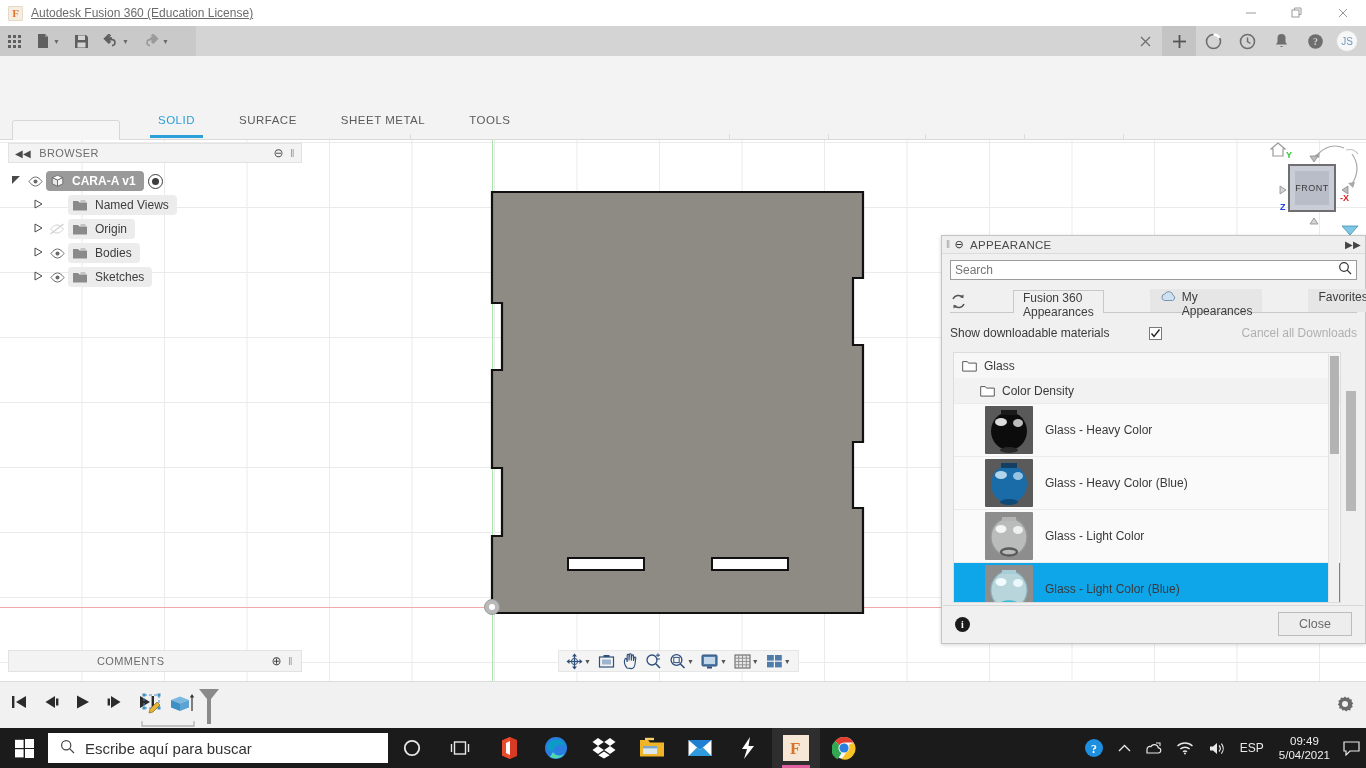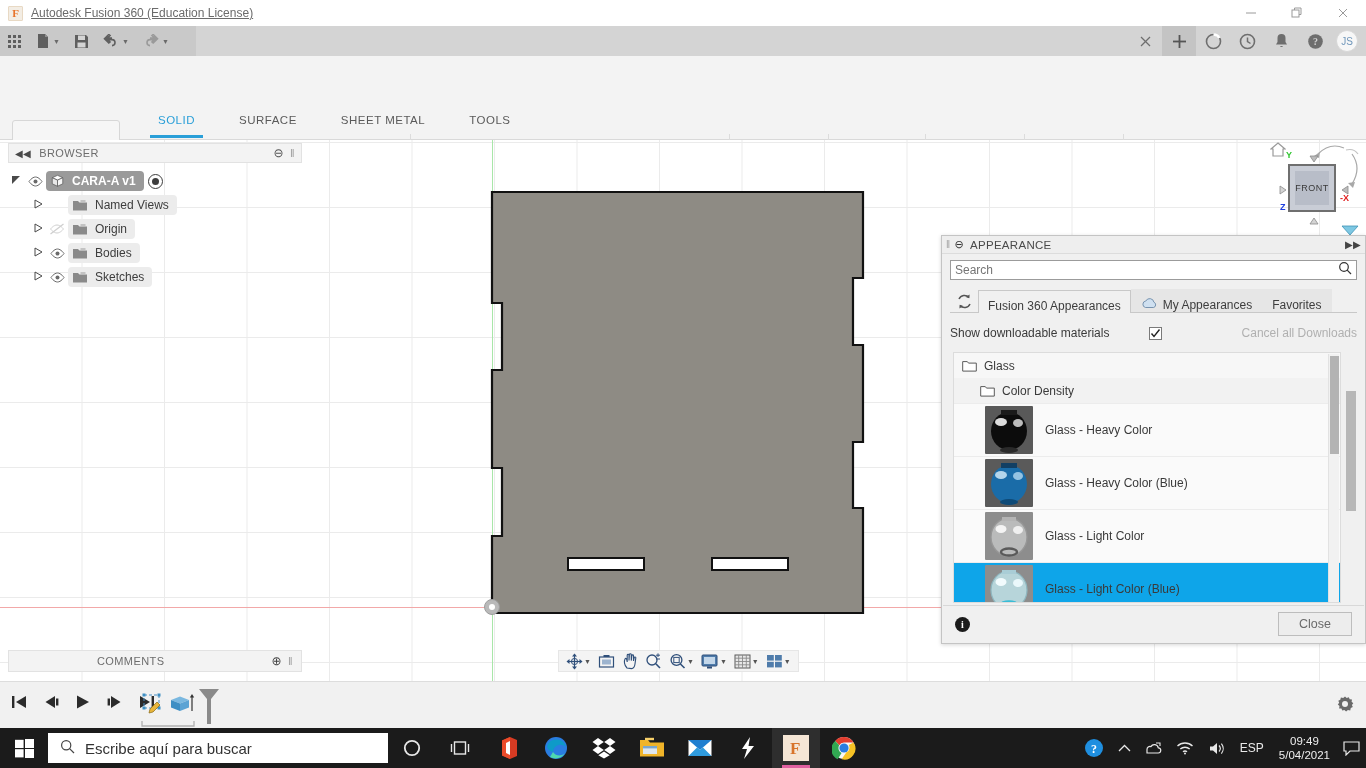--- a/index.html
+++ b/index.html
@@ -181,23 +181,23 @@
     display:flex; align-items:center; padding:0 4px;
   }
   .ap-search input {
     border:0; outline:0; flex:1; font-size:12px; color:#444;
     font-family:"Liberation Sans", sans-serif; background:transparent;
   }
   .ap-tabs { display:flex; align-items:flex-end; margin-top:9px; height:24px;
              border-bottom:1px solid #c8c8c8; }
   .ap-refresh { width:28px; height:22px; display:flex; align-items:center; justify-content:center; color:#555; }
   .ap-tab {
-    height:23px; padding:0 9px; display:flex; align-items:flex-end; gap:5px;
+    height:23px; padding:0 9px; display:flex; align-items:flex-start; gap:5px;
     font-size:12px; color:#3d3d3d; background:#e6e6e6;
-    border:1px solid transparent; border-bottom:none;
+    border:1px solid transparent; border-bottom:none;margin-left:46px;
   }
   .ap-tab.active { background:#f0f0f0; border-color:#c8c8c8; position:relative; top:1px; }
   .ap-tab.plain { background:#e6e6e6; }
   .ap-row-check {
     display:flex; align-items:flex-end; margin-top:13px; font-size:12px; color:#3a3a3a;
   }
   .chk {
     width:13px; height:13px; border:1px solid #7a7a7a; background:#fff;
     margin-left:40px; display:flex; align-items:center; justify-content:center;
     color:#222; font-size:10px;

